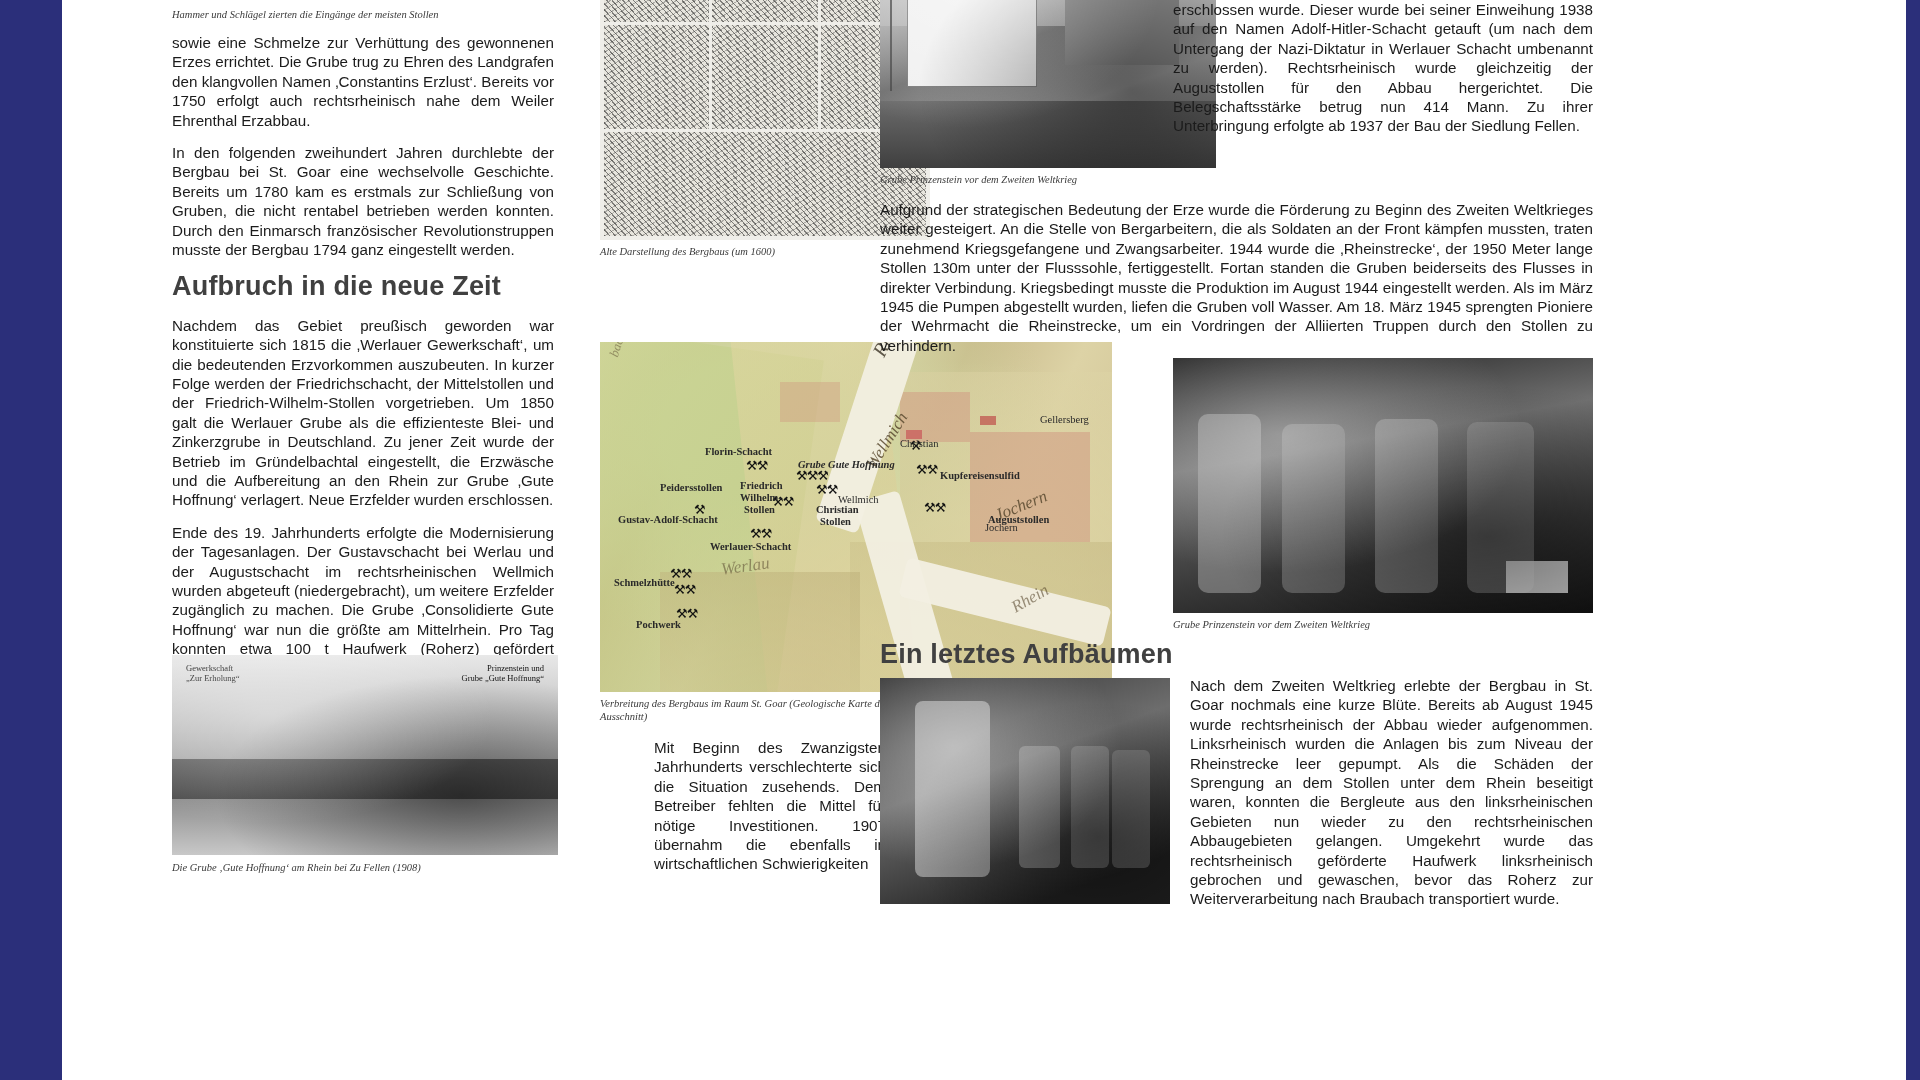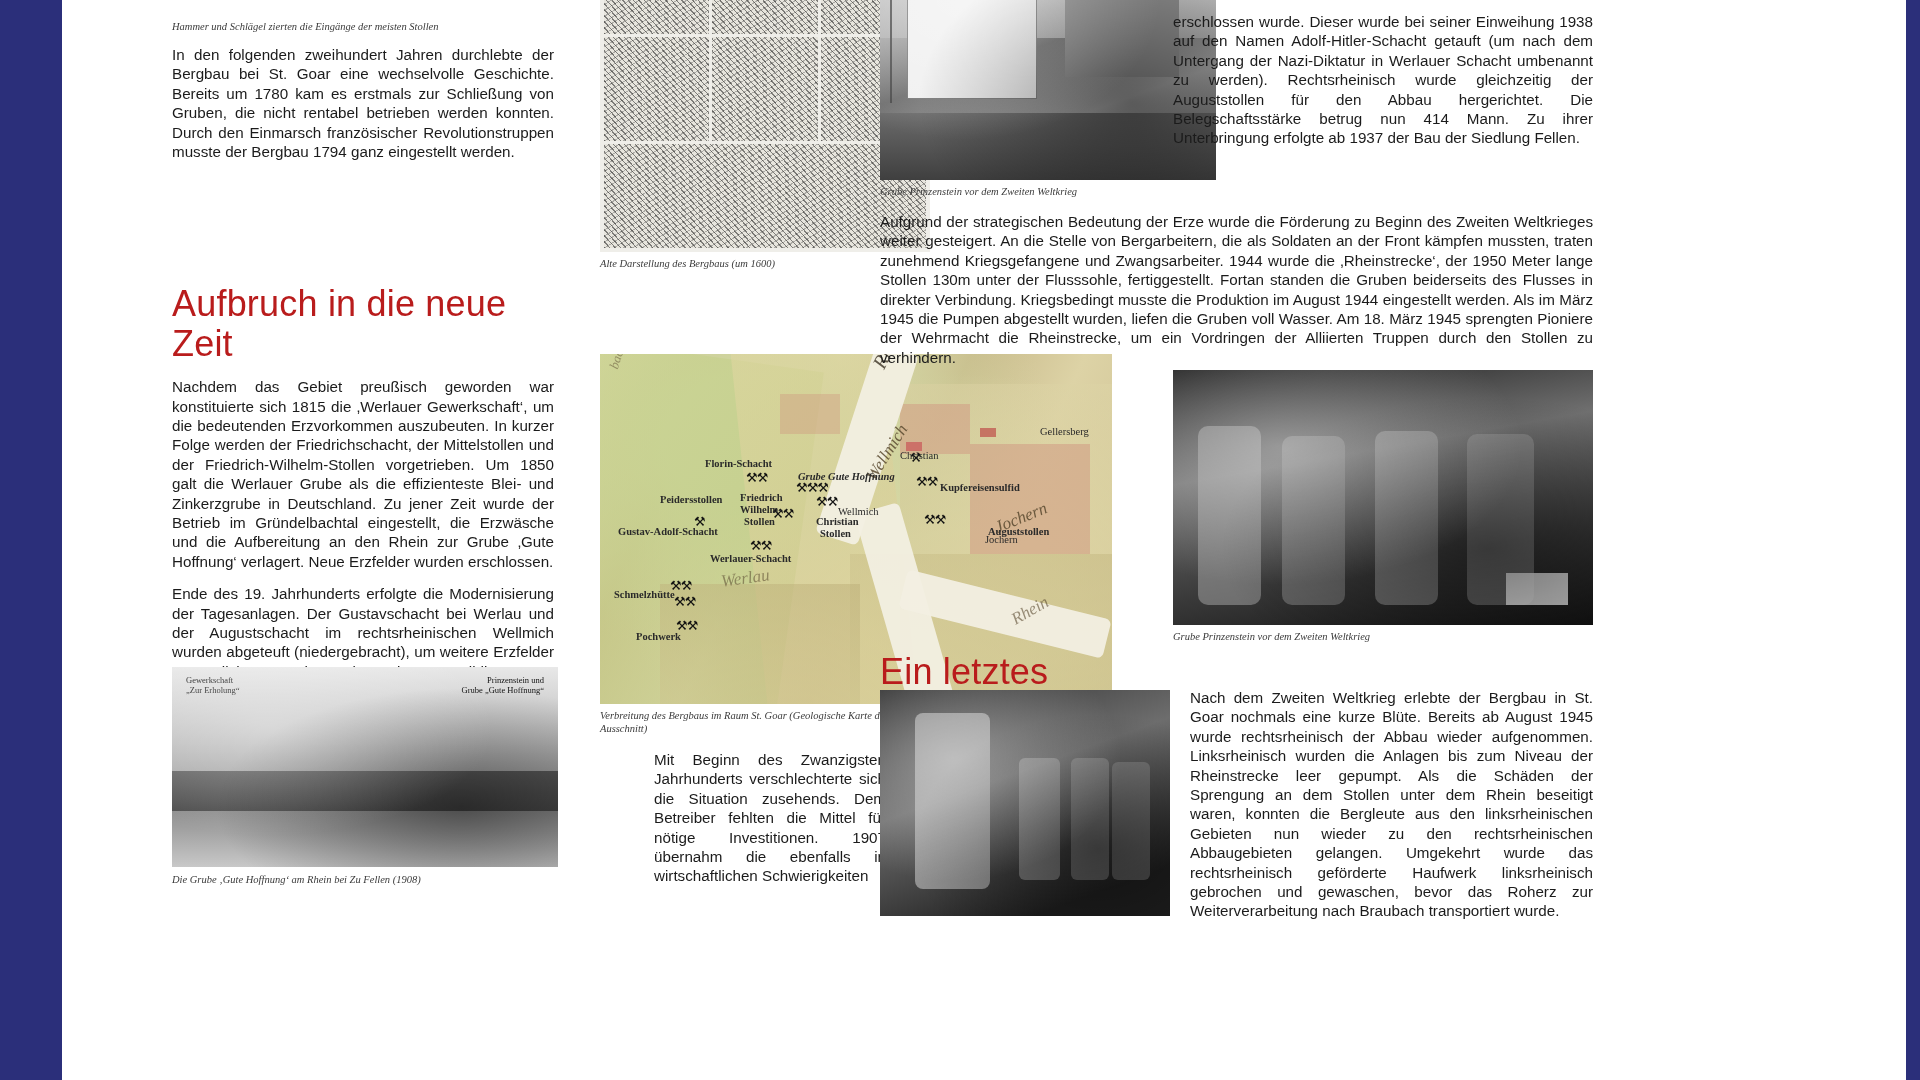--- a/index.html
+++ b/index.html
@@ -35,29 +35,29 @@
     background: #ffffff;
   }
   .right-band {
     position: absolute;
     right: 0; top: 0;
     width: 14px; height: 1080px;
     background: #2b2f7a;
   }
   .content {
     position: absolute;
-    left: 80px; top: 12px;
+    left: 80px; top: 0;
     width: 1826px; height: 808px;
   }
 
   
   .h2 {
-    font-size: 36px;
-    color: #b91c1c;
-    font-weight: 400;
+    font-size: 27px;
+    color: #404040;
+    font-weight: 700;
     letter-spacing: .2px;
     line-height: 1.1;
   }
   p.body {
     font-size: 15.2px;
     line-height: 19.4px;
     text-align: justify;
     margin: 0 0 13px 0;
     color: #1b1b1b;
     hyphens: auto;
@@ -160,20 +160,21 @@
 <div class="page">
 
   <div class="left-band"></div>
   <div class="left-band-inner"></div>
   <div class="right-band"></div>
 
   <div class="content">
 
     <div style="position:absolute;left:92px;top:8px;width:382px;">
       <div class="cap" style="margin-bottom:12px;">Hammer und Schlägel zierten die Eingänge der meisten Stollen</div>
+      <p class="body">sowie eine Schmelze zur Verhüttung des gewonnenen Erzes errichtet. Die Grube trug zu Ehren des Landgrafen den klangvollen Namen ‚Constantins Erzlust‘. Bereits vor 1750 erfolgt auch rechtsrheinisch nahe dem Weiler Ehrenthal Erzabbau.</p>
       <p class="body">In den folgenden zweihundert Jahren durchlebte der Bergbau bei St. Goar eine wechselvolle Geschichte. Bereits um 1780 kam es erstmals zur Schließung von Gruben, die nicht rentabel betrieben werden konnten. Durch den Einmarsch französischer Revolutionstruppen musste der Bergbau 1794 ganz eingestellt werden.</p>
     </div>
 
     <div style="position:absolute;left:92px;top:272px;width:382px;">
       <div class="h2" style="margin-bottom:14px;">Aufbruch in die neue Zeit</div>
       <p class="body">Nachdem das Gebiet preußisch geworden war konstituierte sich 1815 die ‚Werlauer Gewerkschaft‘, um die bedeutenden Erzvorkommen auszubeuten. In kurzer Folge werden der Friedrichschacht, der Mittelstollen und der Friedrich-Wilhelm-Stollen vorgetrieben. Um 1850 galt die Werlauer Grube als die effizienteste Blei- und Zinkerzgrube in Deutschland. Zu jener Zeit wurde der Betrieb im Gründelbachtal eingestellt, die Erzwäsche und die Aufbereitung an den Rhein zur Grube ‚Gute Hoffnung‘ verlagert. Neue Erzfelder wurden erschlossen.</p>
       <p class="body">Ende des 19. Jahrhunderts erfolgte die Modernisierung der Tagesanlagen. Der Gustavschacht bei Werlau und der Augustschacht im rechtsrheinischen Wellmich wurden abgeteuft (niedergebracht), um weitere Erzfelder zugänglich zu machen. Die Grube ‚Consolidierte Gute Hoffnung‘ war nun die größte am Mittelrhein. Pro Tag konnten etwa 100 t Haufwerk (Roherz) gefördert werden. Dies ergab eine Ausbeute von etwa 600 t Bleiglanz (Bleisulfid), 1000 t Zinkblende (Zinksulfid) und 250 t Kupferkies (Kupfereisensulfid). Durch die Verteilung auf mehrere, nur teilweise miteinander verbundene Stollen wurde der Abbau jedoch zusehends aufwändiger, was Konkurrenznachteile zur Folge hatte.</p>
     </div>
 
     <div class="photo-bw" style="position:absolute;left:92px;top:655px;width:386px;height:200px;">

